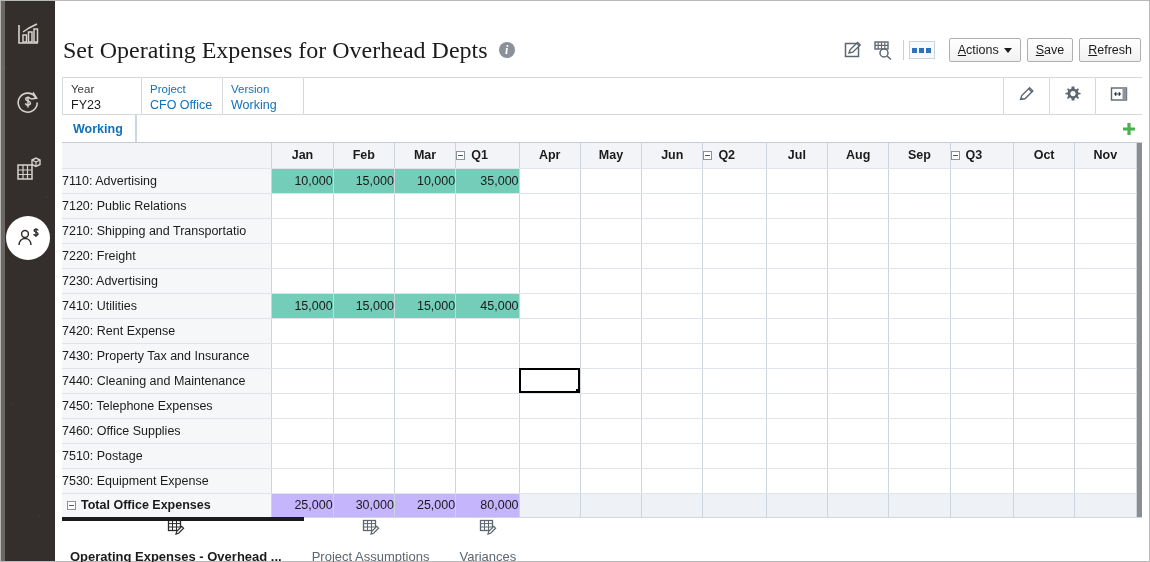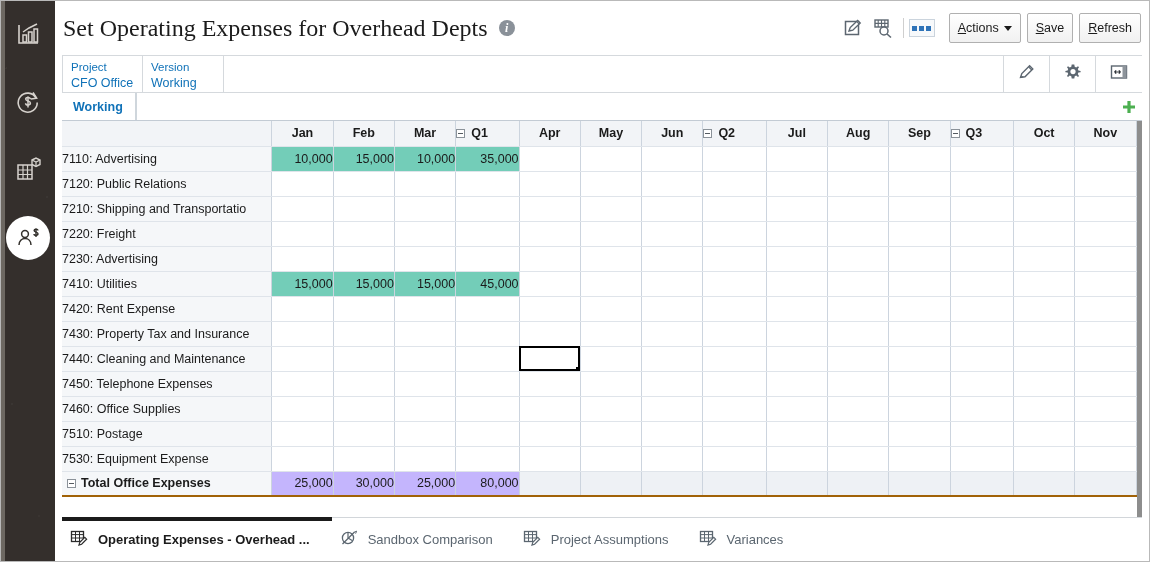--- a/index.html
+++ b/index.html
@@ -51,20 +51,21 @@
     background: #ffffff;
     display: flex; align-items: center; justify-content: center;
   }
 
   
   .main {
     flex: 1 1 auto;
     display: flex; flex-direction: column;
     min-width: 0;
     background: #ffffff;
+    margin-top: 22px;
   }
 
   
   .titlebar {
     height: 54px; flex: 0 0 54px;
     display: flex; align-items: center;
     padding: 0 8px 0 8px;
     background: #ffffff;
   }
   .page-title {
@@ -98,21 +99,21 @@
     background: #f7f9fb;
     display: flex; align-items: center; justify-content: center;
     gap: 2px;
     margin-right: 8px;
     cursor: pointer;
   }
   .tb-dashbtn i {
     width: 5px; height: 5px; background: #2e73b8; display: block;
   }
   .btn {
-    height: 30px;
+    height: 24px;
     border: 1px solid #b0b0b0;
     border-radius: 2px;
     background: linear-gradient(#ffffff, #f1f1f1);
     font-size: 12.5px; color: #1b1b1b;
     display: flex; align-items: center; justify-content: center;
     padding: 0 8px;
     margin-left: 6px;
     white-space: nowrap;
     cursor: pointer;
   }
@@ -258,20 +259,21 @@
     background: #ffffff;
     border-top: 1px solid #d2d6da;
   }
   .ftab {
     display: flex; align-items: center; gap: 10px;
     padding: 0 22px 0 8px;
     position: relative;
     cursor: pointer;
     color: #5b6670;
     font-size: 13px;
+    flex-direction: column;
   }
   .ftab.active { color: #1b1b1b; font-weight: bold; }
   .ftab.active::before {
     content: ""; position: absolute;
     left: 0; right: 0; top: -1px; height: 4px; background: #1b1b1b;
   }
   .ftab-label { white-space: nowrap; }
 
   .scroll-vert {
     position: absolute; right: 0; top: 0; bottom: 0; width: 5px;
@@ -373,20 +375,24 @@
       <div class="btn">
         <span><u>S</u><span>ave</span></span>
       </div>
 
       <div class="btn">
         <span><u>R</u><span>efresh</span></span>
       </div>
     </div>
 
     <div class="povbar">
+      <div class="pov-cell" style="width:80px">
+        <span class="pov-dim">Year</span>
+        <span class="pov-val">FY23</span>
+      </div>
       <div class="pov-cell link" style="width:81px">
         <span class="pov-dim">Project</span>
         <span class="pov-val">CFO Office</span>
       </div>
       <div class="pov-cell link" style="width:81px">
         <span class="pov-dim">Version</span>
         <span class="pov-val">Working</span>
       </div>
       <div class="pov-filler"></div>
 
@@ -755,31 +761,20 @@
         <span>
           <svg width="18" height="18" viewBox="0 0 18 18">
             <rect x="1.5" y="2.5" width="12" height="10" fill="none" stroke="#2b2b2b" stroke-width="1.3"></rect>
             <path d="M1.5 5.6 H13.5 M1.5 9 H13.5 M5.5 2.5 V12.5 M9.5 2.5 V12.5" stroke="#2b2b2b" stroke-width="1"></path>
             <path d="M9 16 L9.8 13.4 L14.8 8.4 L16.6 10.2 L11.6 15.2 Z" fill="#ffffff" stroke="#2b2b2b" stroke-width="1.2"></path>
           </svg>
         </span>
         <span class="ftab-label">Operating Expenses - Overhead ...</span>
       </div>
 
-      <div class="ftab">
-        <span>
-          <svg width="18" height="18" viewBox="0 0 18 18">
-            <circle cx="8" cy="9" r="5.6" fill="none" stroke="#5b6670" stroke-width="1.3"></circle>
-            <path d="M8 9 L8 3.4 M8 9 L12.6 11.8" stroke="#5b6670" stroke-width="1.2"></path>
-            <path d="M2.5 15 L14.5 3" stroke="#5b6670" stroke-width="1.3"></path>
-            <path d="M14.2 3.2 L16.6 2.2 L15.6 4.6" fill="none" stroke="#5b6670" stroke-width="1"></path>
-          </svg>
-        </span>
-        <span class="ftab-label">Sandbox Comparison</span>
-      </div>
 
       <div class="ftab">
         <span>
           <svg width="18" height="18" viewBox="0 0 18 18">
             <rect x="1.5" y="2.5" width="12" height="10" fill="none" stroke="#5b6670" stroke-width="1.3"></rect>
             <path d="M1.5 5.6 H13.5 M1.5 9 H13.5 M5.5 2.5 V12.5 M9.5 2.5 V12.5" stroke="#5b6670" stroke-width="1"></path>
             <path d="M9 16 L9.8 13.4 L14.8 8.4 L16.6 10.2 L11.6 15.2 Z" fill="#ffffff" stroke="#5b6670" stroke-width="1.2"></path>
           </svg>
         </span>
         <span class="ftab-label">Project Assumptions</span>

